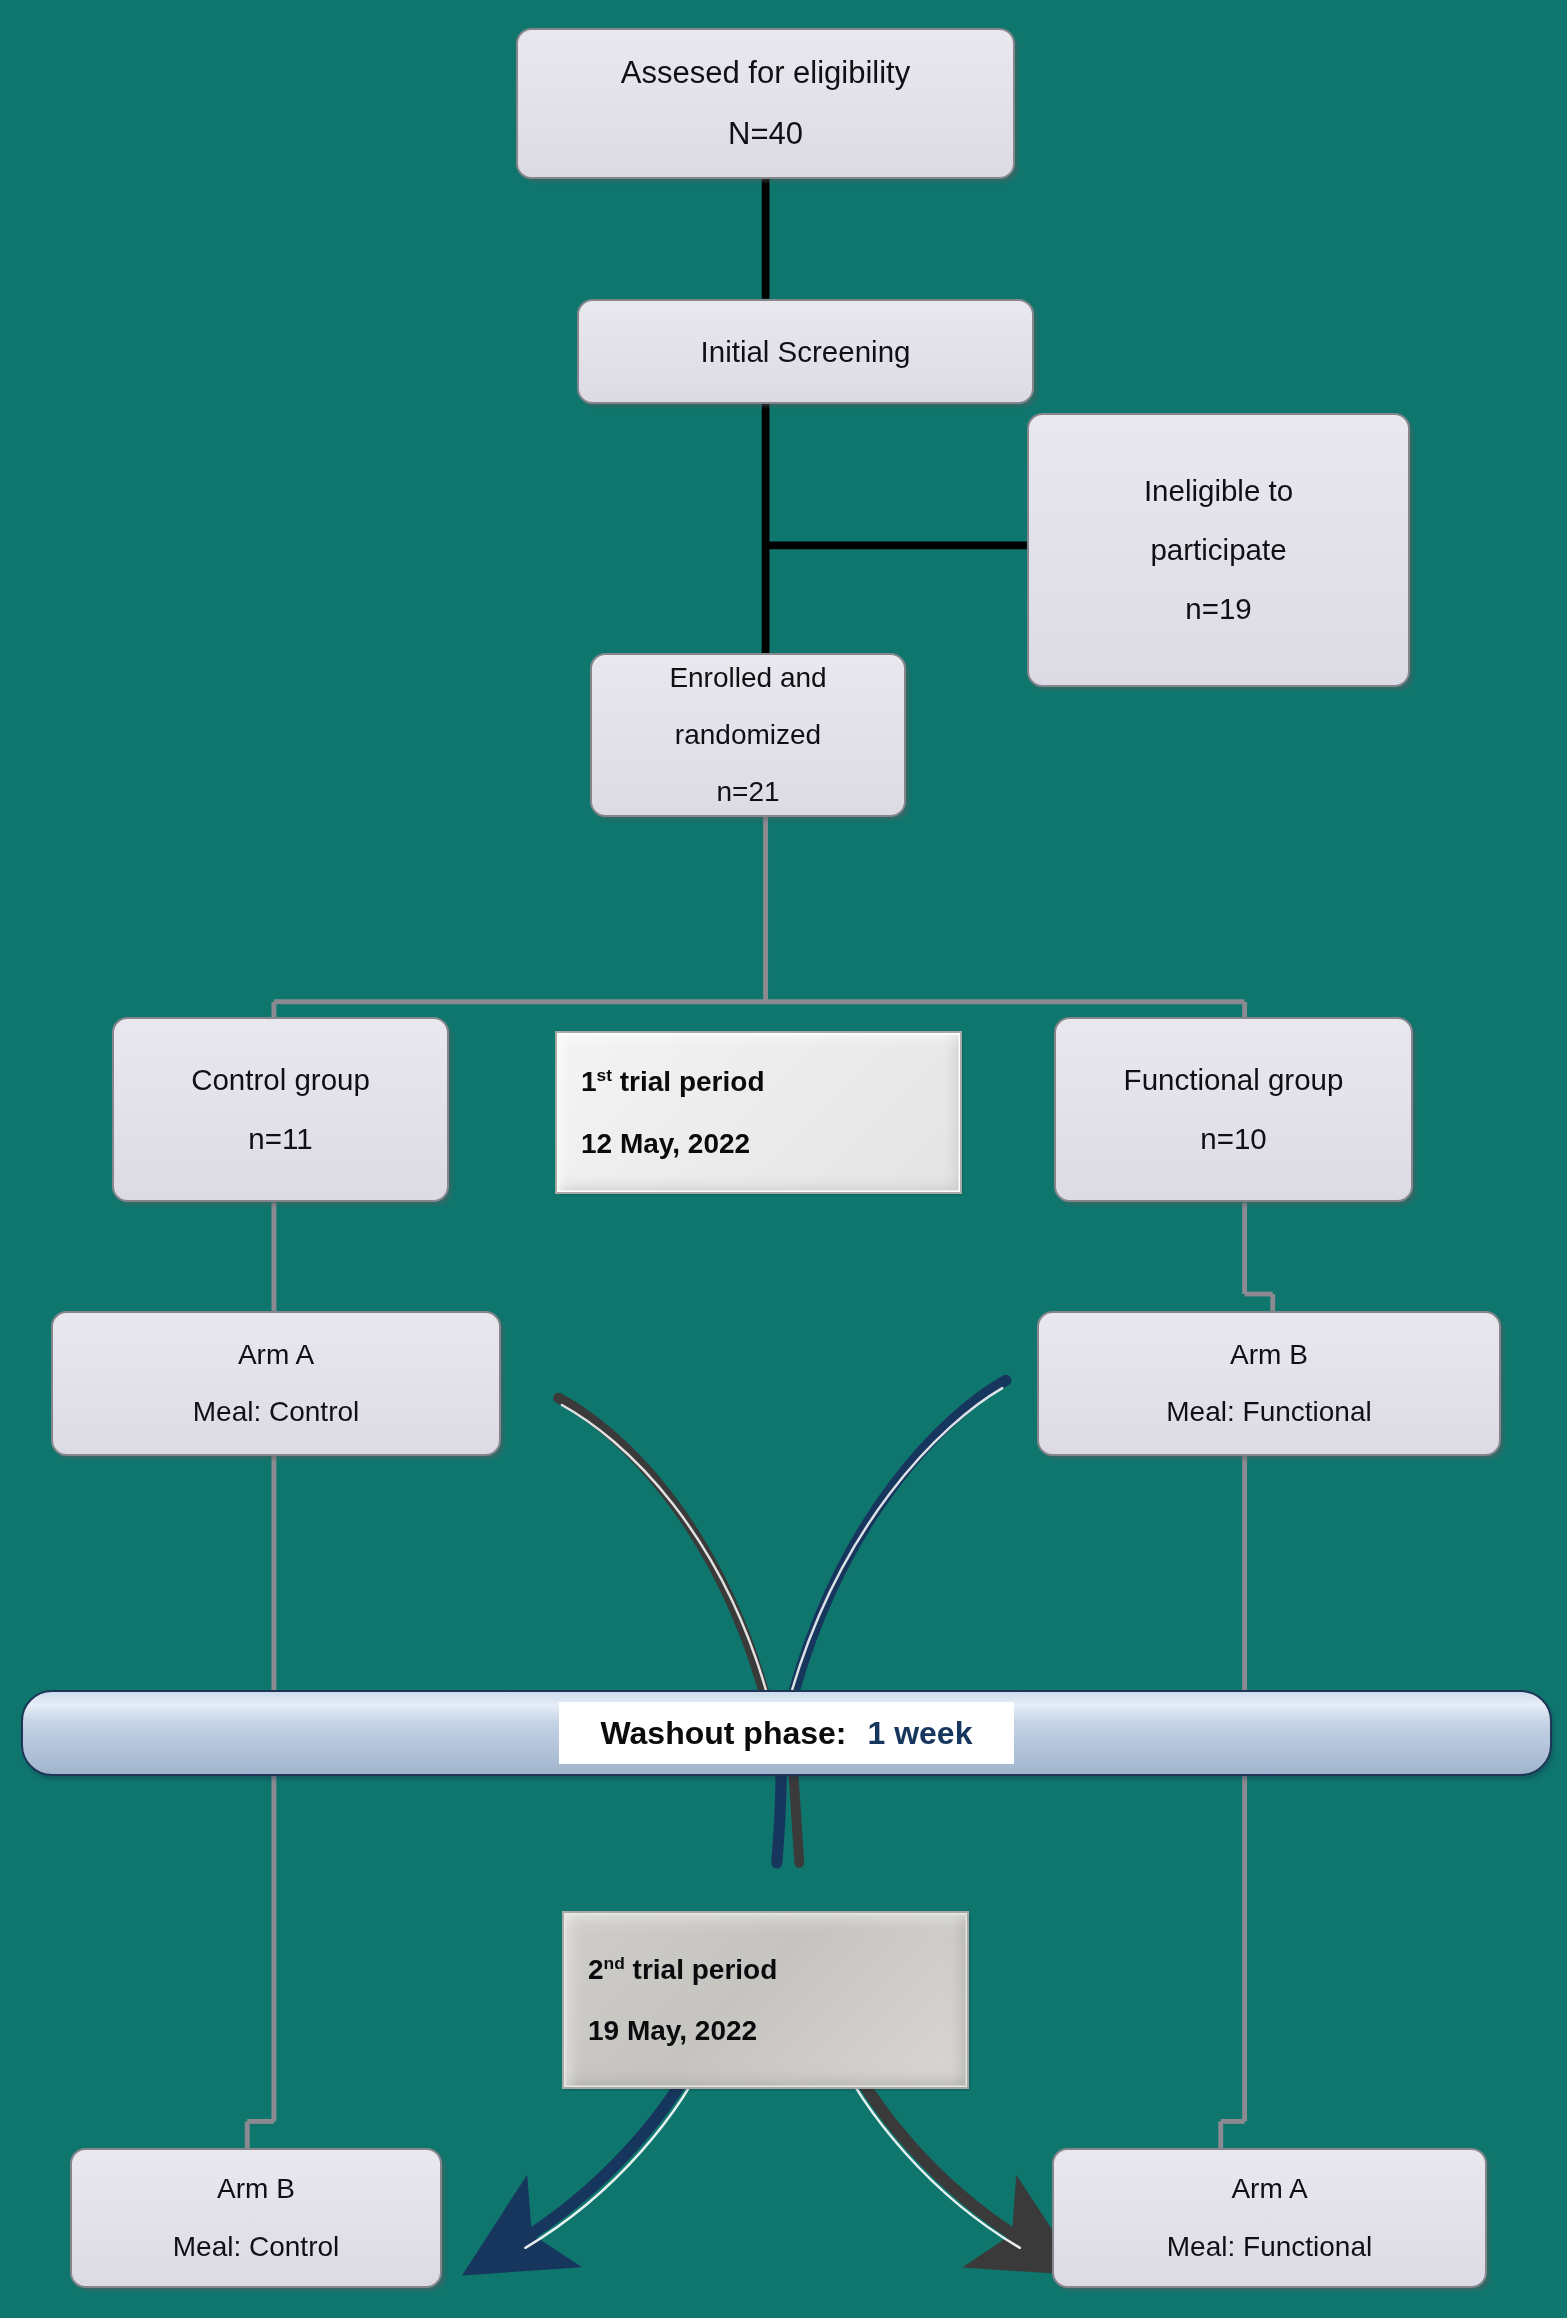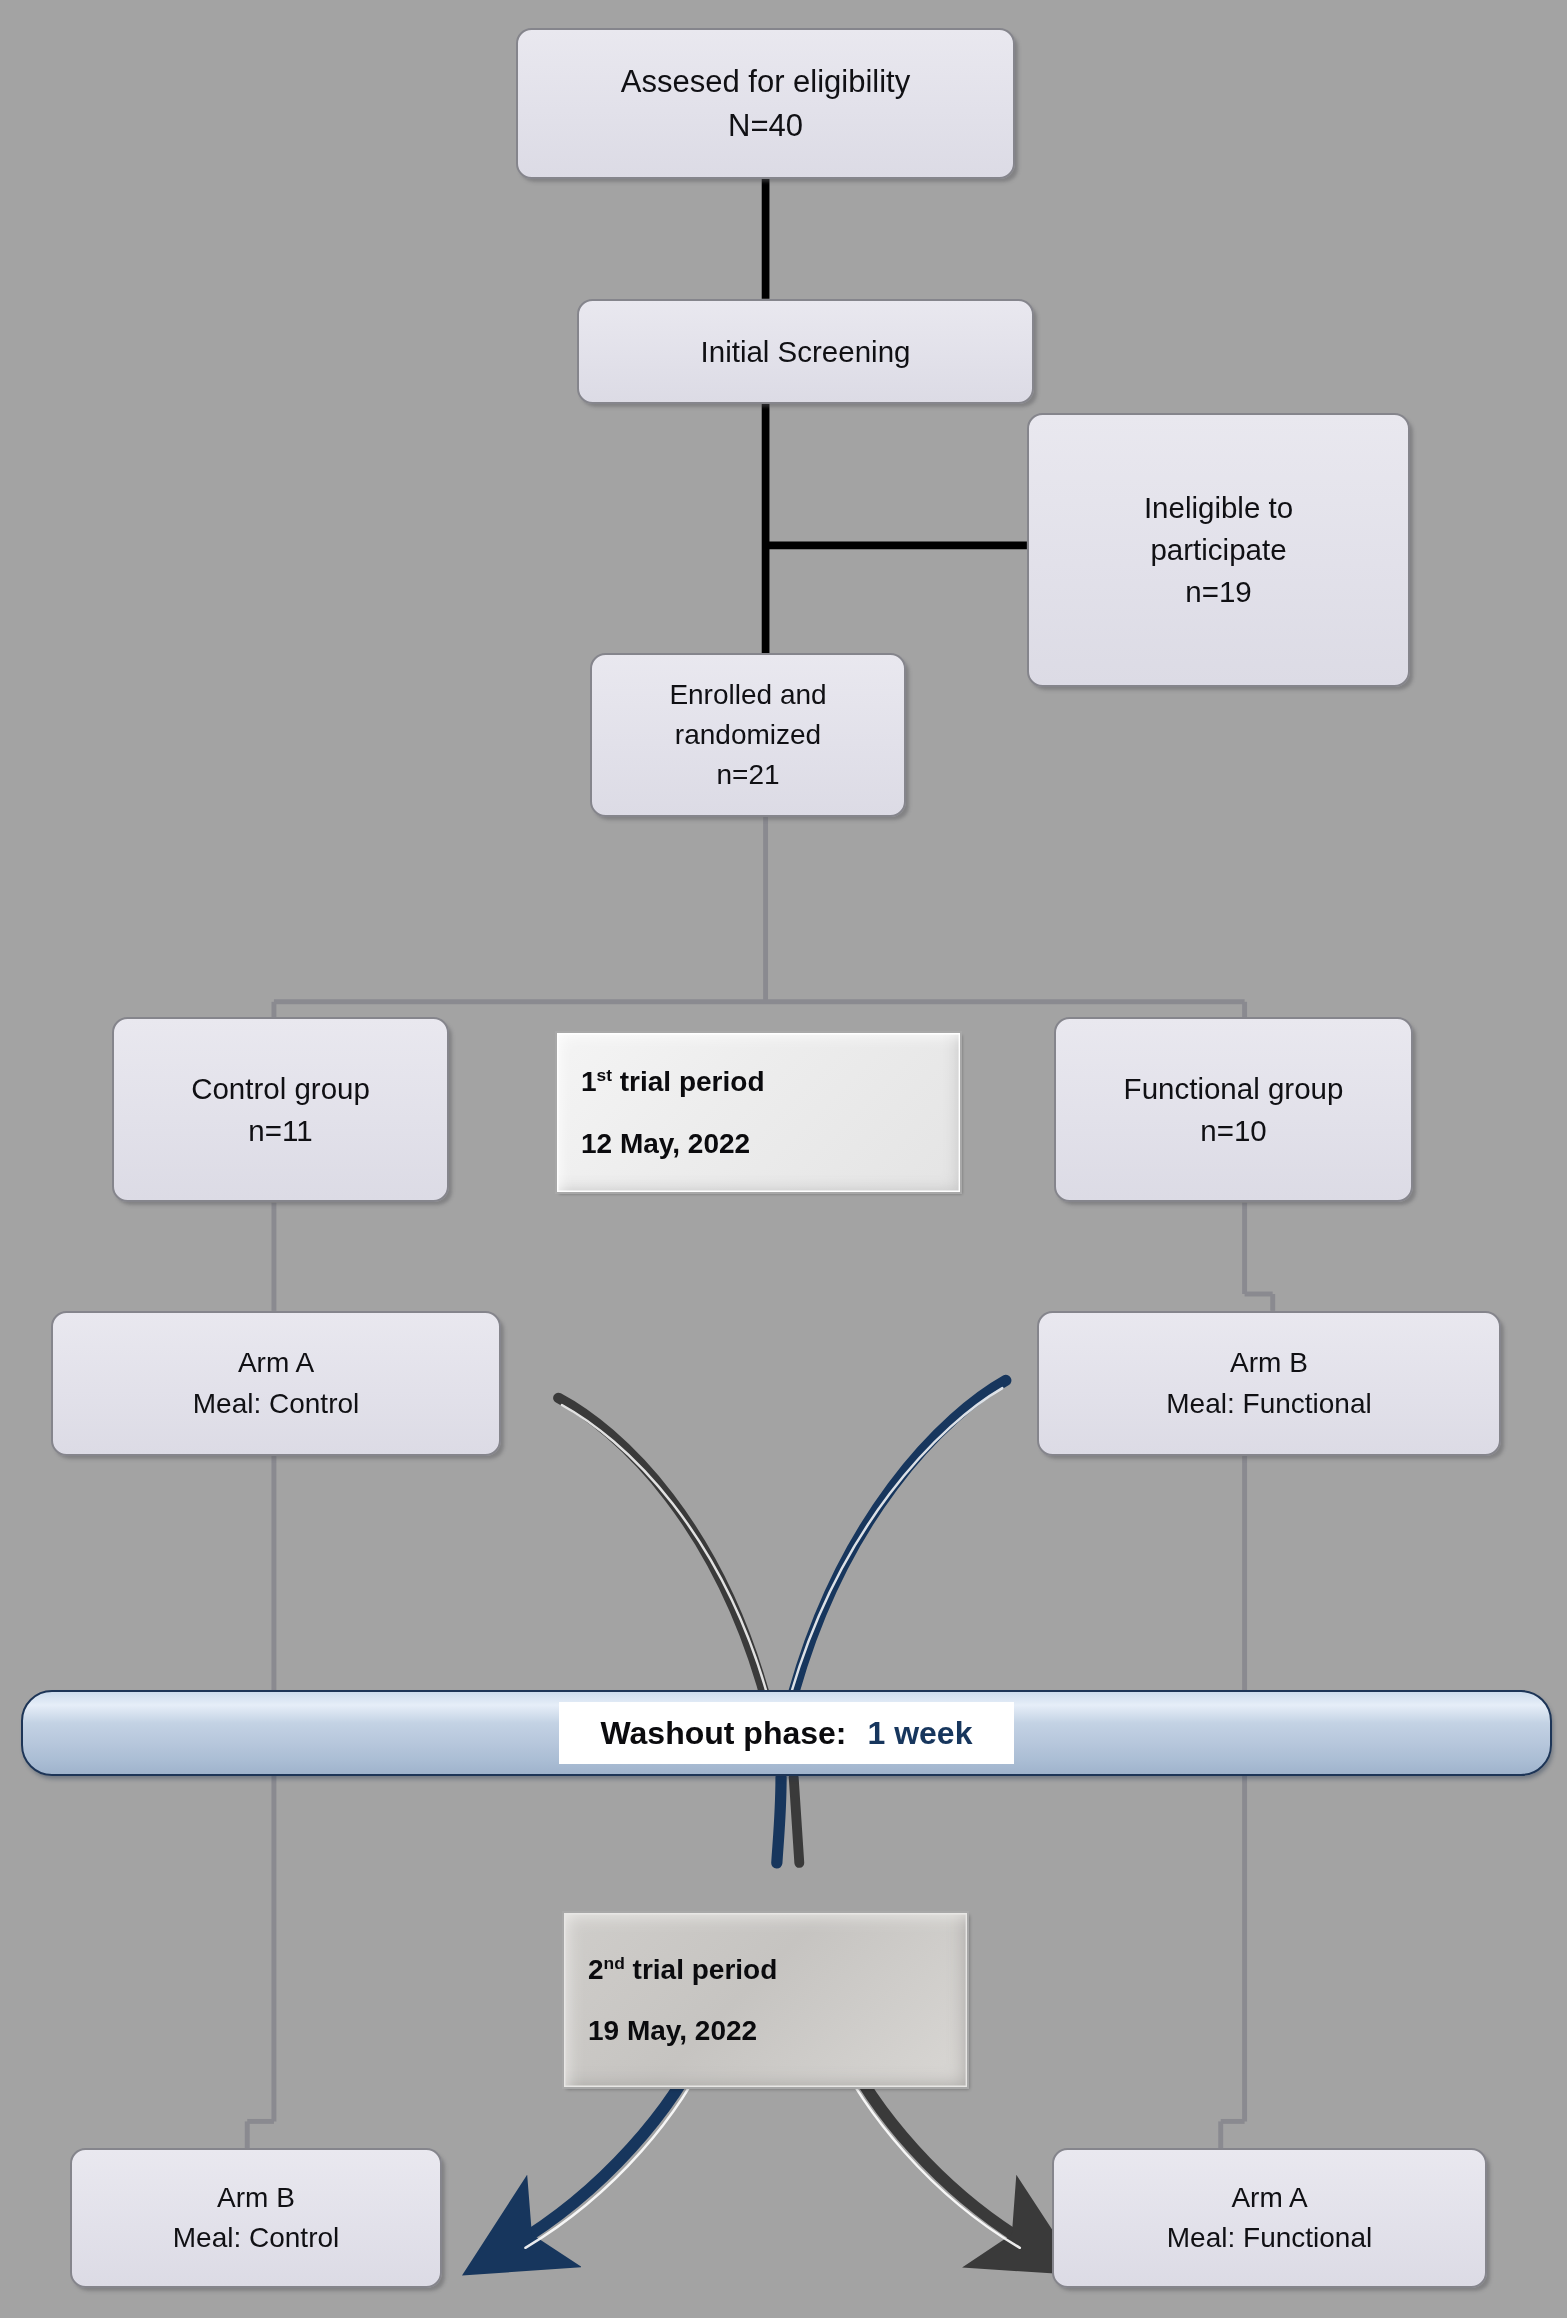--- a/index.html
+++ b/index.html
@@ -7,21 +7,21 @@
     padding: 0;
     background: #ffffff;
   }
   body {
     font-family: "Liberation Sans", sans-serif;
   }
   #stage {
     position: relative;
     width: 1567px;
     height: 2319px;
-    background: #a3a3a3;
+    background: #0f766e;
     overflow: hidden;
   }
   #wires {
     position: absolute;
     left: 0;
     top: 0;
     width: 1567px;
     height: 2319px;
     pointer-events: none;
   }
@@ -41,21 +41,21 @@
     color: #101014;
     z-index: 5;
   }
   .node .ln {
     display: block;
     width: 100%;
     text-align: center;
     line-height: 1.22;
     white-space: nowrap;
   }
-  .node .ln + .ln { margin-top: 6px; }
+  .node .ln + .ln { margin-top: 23px; }
   .node .gap { margin-top: 18px; }
 
   
   .plaque {
     position: absolute;
     box-sizing: border-box;
     border: 2.8px solid #a8a8a8;
     padding: 18px 0 18px 24px;
     display: flex;
     flex-direction: column;

